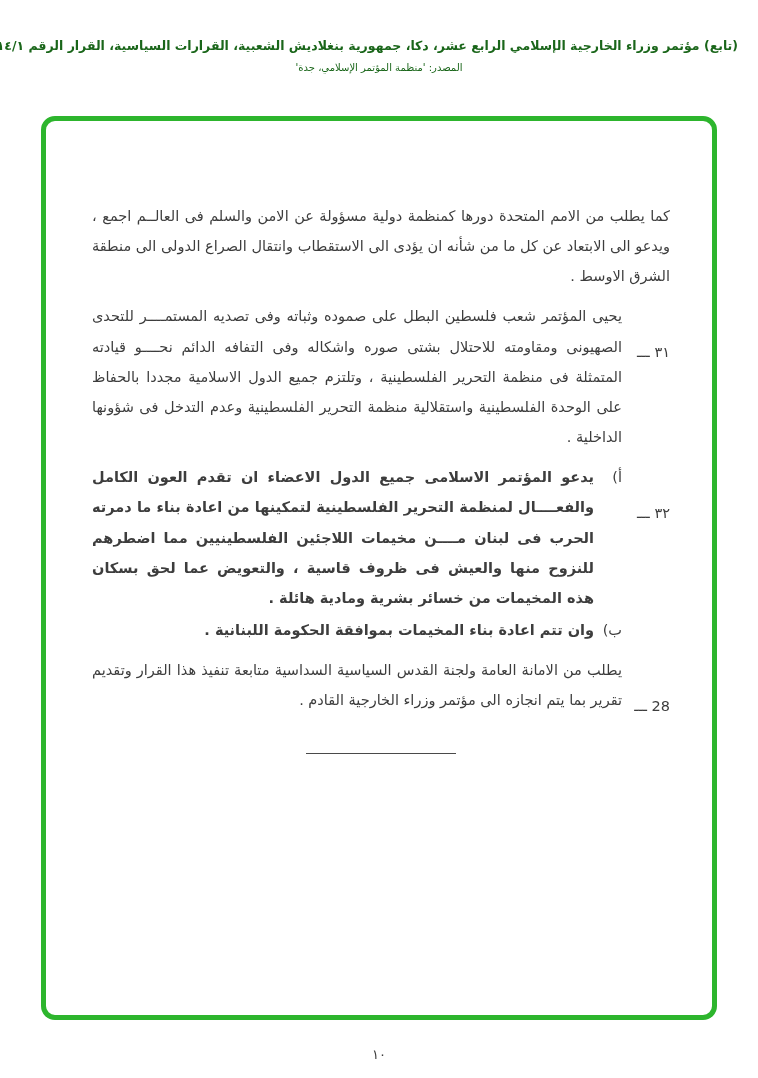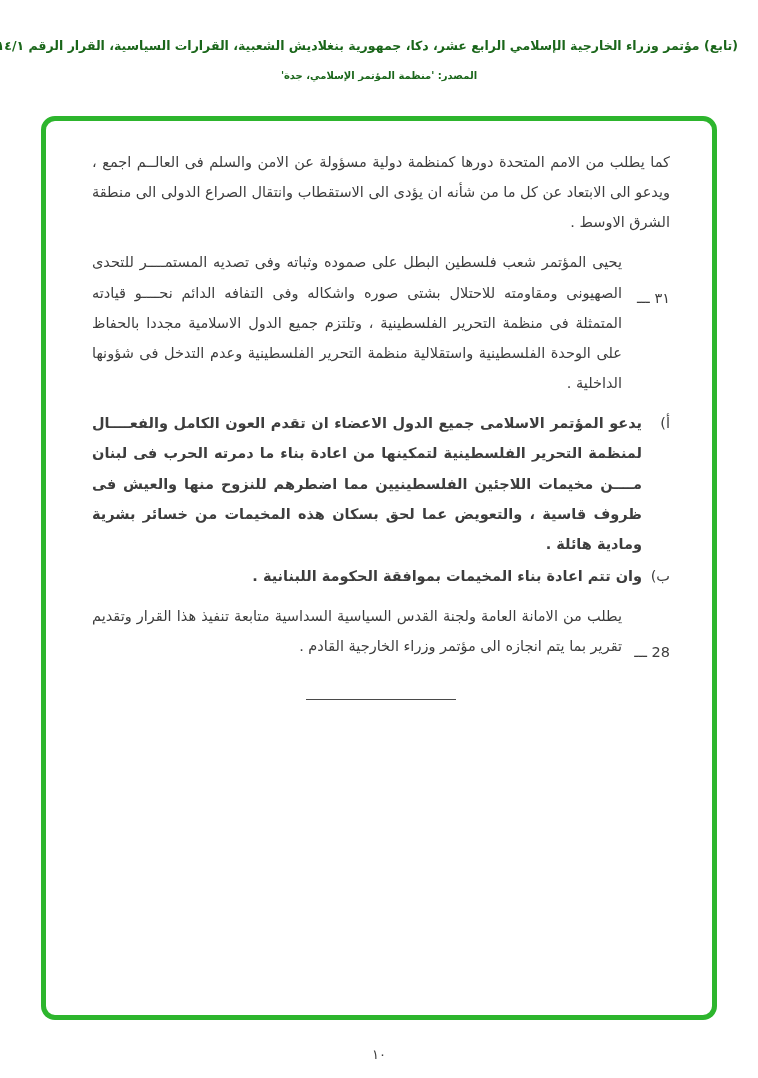--- a/index.html
+++ b/index.html
@@ -23,36 +23,36 @@
     color: var(--header-text, #1a661a);
   }
   .header-title {
     font-size: 12.5px;
     font-weight: bold;
     letter-spacing: 0.2px;
     white-space: nowrap;
   }
   .header-source {
     font-size: 10px;
-    font-weight: bold;
-    margin-top: 17px;
+    font-weight: normal;
+    margin-top: 9px;
   }
 
   
   .scan-frame {
     position: absolute;
     top: 116px; left: 41px;
     width: 676px; height: 904px;
     box-sizing: border-box;
     border: 5px solid var(--border-green, #2db52d);
     border-radius: 14px;
     background: #ffffff;
   }
   .scan-body {
-    padding: 26px 42px 0 46px;
+    padding: 80px 42px 0 46px;
     color: var(--body-text, #3d3d3d);
     font-size: 14.5px;
     line-height: 2.08;
     text-align: justify;
   }
   .para { margin: 0 0 10px 0; }
 
   .item {
     display: flex;
     margin: 0 0 10px 0;
@@ -97,20 +97,21 @@
     <div class="scan-body" dir="rtl">
 
       <p class="para">كما يطلب من الامم المتحدة دورها كمنظمة دولية مسؤولة عن الامن والسلم فى العالــم اجمع ، ويدعو الى الابتعاد عن كل ما من شأنه ان يؤدى الى الاستقطاب وانتقال الصراع الدولى الى منطقة الشرق الاوسط .</p>
 
       <div class="item">
         <span class="num">٣١ ـــ</span>
         <span class="item-body">يحيى المؤتمر شعب فلسطين البطل على صموده وثباته وفى تصديه المستمــــر للتحدى الصهيونى ومقاومته للاحتلال بشتى صوره واشكاله وفى التفافه الدائم نحــــو قيادته المتمثلة فى منظمة التحرير الفلسطينية ، وتلتزم جميع الدول الاسلامية مجددا بالحفاظ على الوحدة الفلسطينية واستقلالية منظمة التحرير الفلسطينية وعدم التدخل فى شؤونها الداخلية .</span>
       </div>
 
       <div class="item">
+        <span class="num">٣٢ ـــ</span>
         <span class="item-body">
           <span class="sub-item">
             <span class="sub-label">أ)</span>
             <span class="sub-text">يدعو المؤتمر الاسلامى جميع الدول الاعضاء ان تقدم العون الكامل والفعــــال لمنظمة التحرير الفلسطينية لتمكينها من اعادة بناء ما دمرته الحرب فى لبنان مــــن مخيمات اللاجئين الفلسطينيين مما اضطرهم للنزوح منها والعيش فى ظروف قاسية ، والتعويض عما لحق بسكان هذه المخيمات من خسائر بشرية ومادية هائلة .</span>
           </span>
           <span class="sub-item">
             <span class="sub-label">ب)</span>
             <span class="sub-text">وان تتم اعادة بناء المخيمات بموافقة الحكومة اللبنانية .</span>
           </span>
         </span>

